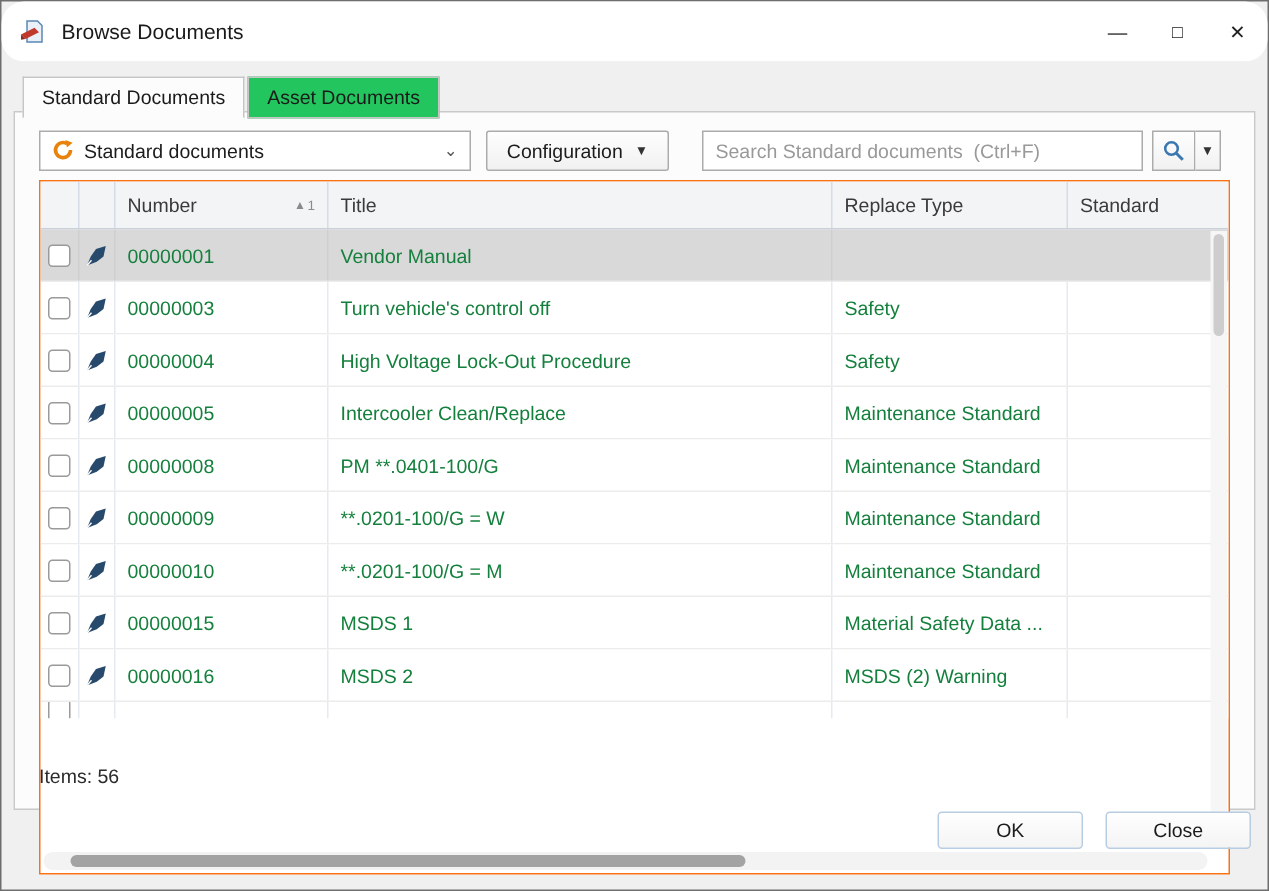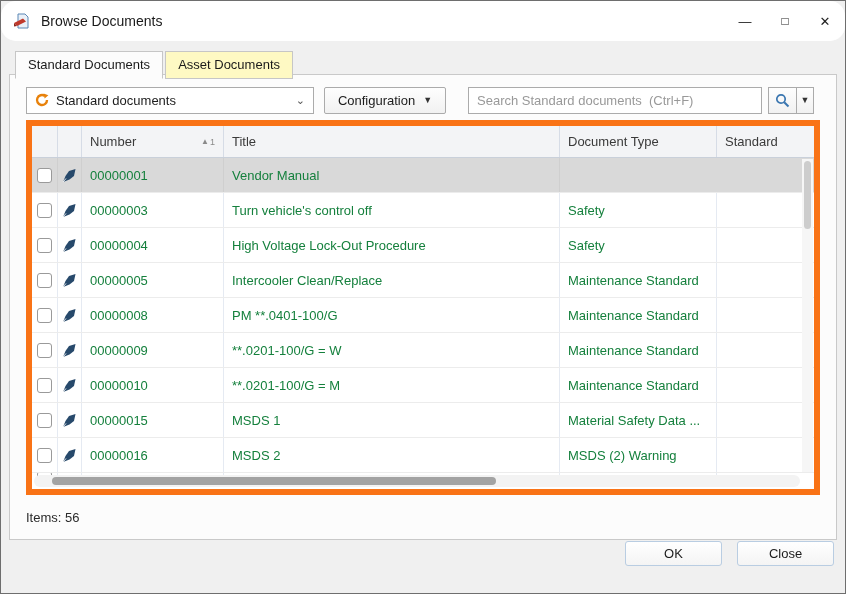--- a/index.html
+++ b/index.html
@@ -24,21 +24,21 @@
   .win-controls { position:absolute; right:0; top:0; height:40px; display:flex; }
   .win-btn {
     width:40px; height:40px; display:flex; align-items:center; justify-content:center;
     font-size:13px; color:#222; background:transparent; border:none; cursor:default;
   }
   .win-btn.max { font-size:12px; }
   
   .tabbar { position:absolute; top:50px; left:14px; display:flex; z-index:3; }
   .tab {
     padding:5px 12px 6px 12px; font-size:13px; color:#1a1a1a;
-    border:1px solid #c6c6c6; background:#fef9c3; margin-right:2px;
+    border:1px solid #c6c6c6; background:#22c55e; margin-right:2px;
     position:relative;
   }
   .tab.active { background:#fcfcfc; border-bottom:1px solid #fcfcfc; z-index:4; }
   
   .panel {
     position:absolute; left:8px; right:8px; top:73px; bottom:53px;
     background:#fcfcfc; border:1px solid #c9c9c9;
   }
   
   .toolbar { position:absolute; top:11px; left:16px; right:16px; height:28px; display:flex; align-items:center; }
@@ -66,22 +66,22 @@
     width:29px; height:27px; background:linear-gradient(#fefefe,#f1f1f1);
     border:1px solid #ababab; display:flex; align-items:center; justify-content:center;
   }
   .search-caret-btn {
     width:17px; height:27px; background:linear-gradient(#fefefe,#f1f1f1);
     border:1px solid #ababab; border-left:none; display:flex; align-items:center; justify-content:center;
     font-size:9px; color:#333;
   }
   
   .grid {
-    position:absolute; left:16px; right:16px; top:45px; height:375px;
-    border:6px solid #f97316; background:#fff; overflow:hidden;
+    position:absolute; left:16px; right:16px; top:45px; height:463px;
+    border:1px solid #f97316; background:#fff; overflow:hidden;
   }
   .grid-header, .grid-row {
     display:grid;
     grid-template-columns:26px 24px 142px 336px 157px 1fr;
   }
   .grid-header {
     height:32px; background:#f3f4f6; border-bottom:1px solid #c9d0da;
   }
   .grid-header .hcell {
     display:flex; align-items:center; padding:0 8px;
@@ -191,21 +191,21 @@
         <div class="hcell"></div>
         <div class="hcell"></div>
         <div class="hcell">
           <span>Number</span>
           <span class="sort-ind">
             <span>▲</span>
               <span class="num">1</span>
           </span>
         </div>
         <div class="hcell">Title</div>
-        <div class="hcell">Document Type</div>
+        <div class="hcell">Replace Type</div>
         <div class="hcell">Standard</div>
       </div>
 
       <div id="grid-body">
           <div class="grid-row selected">
     <div class="cell center">
               <span class="checkbox"></span>
             </div>
     <div class="cell center">
       <svg class="doc-ico" viewBox="0 0 15 15">

